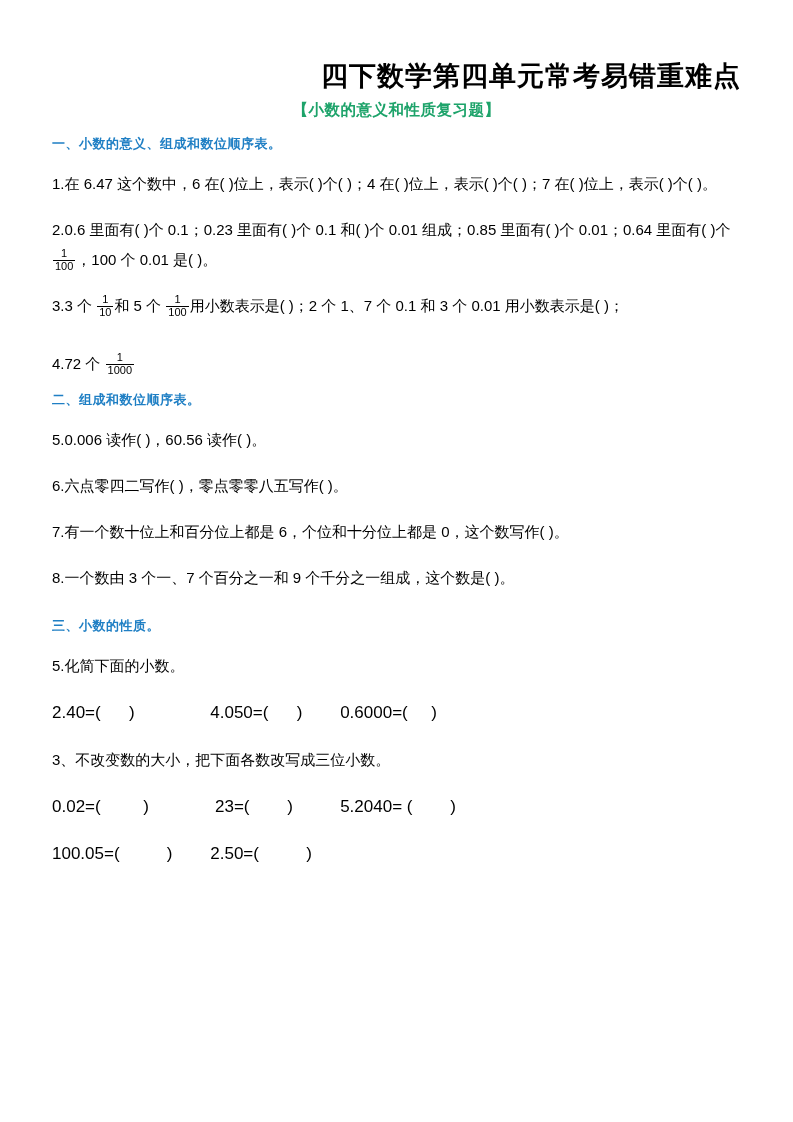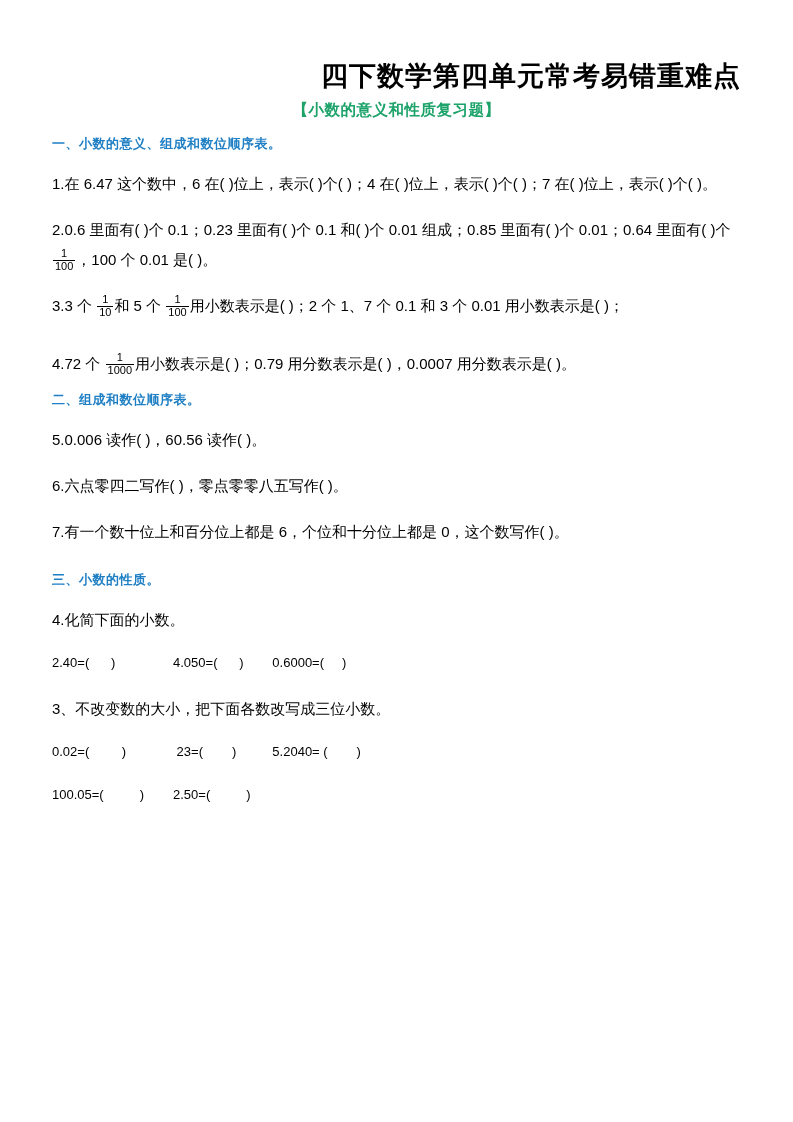--- a/index.html
+++ b/index.html
@@ -63,21 +63,21 @@
   .frac .num {
     display: block;
     border-bottom: 1.2px solid #000;
     padding: 0 2px;
   }
   .frac .den {
     display: block;
     padding: 0 2px;
   }
   .row-cols {
-    font-size: 13px;
+    font-size: 17px;
     line-height: 30px;
     white-space: pre;
   }
 </style>
 </head>
 <body>
 
 <div class="page">
 
   <h1 class="doc-title">四下数学第四单元常考易错重难点</h1>
@@ -86,31 +86,32 @@
   <div class="section-head">一、小数的意义、组成和数位顺序表。</div>
 
   <p class="para">1.在 6.47 这个数中，6 在(        )位上，表示(   )个(      )；4 在(          )位上，表示(   )个(       )；7 在(          )位上，表示(   )个(       )。</p>
 
   <p class="para"><span>2.0.6 里面有(    )个 0.1；0.23 里面有(    )个 0.1 和(    )个 0.01 组成；0.85 里面有(     )个 0.01；0.64 里面有(     )个 </span><span class="frac"><span class="num">1</span><span class="den">100</span></span><span>，100 个 0.01 是(    )。</span></p>
 
   <p class="para"><span>3.3 个 </span><span class="frac"><span class="num">1</span><span class="den">10</span></span><span>和 5 个 </span><span class="frac"><span class="num">1</span><span class="den">100</span></span><span>用小数表示是(        )；2 个 1、7 个 0.1 和 3 个 0.01 用小数表示是(        )；</span></p>
 
   <div class="gap"></div>
 
-  <p class="para"><span>4.72 个 </span><span class="frac"><span class="num">1</span><span class="den">1000</span></span><span>用小数表示是(         )；0.79 用分数表示是(          )，0.0007 用分数表示是(            )。</span></p>
+  <p class="para"><span>4.72 个 </span><span class="frac"><span class="num">1</span><span class="den">1000</span></span></p>
 
   <div class="section-head">二、组成和数位顺序表。</div>
 
   <p class="para">5.0.006 读作(                )，60.56 读作(                )。</p>
   <p class="para">6.六点零四二写作(          )，零点零零八五写作(            )。</p>
   <p class="para">7.有一个数十位上和百分位上都是 6，个位和十分位上都是 0，这个数写作(         )。</p>
+  <p class="para">8.一个数由 3 个一、7 个百分之一和 9 个千分之一组成，这个数是(         )。</p>
 
   <div class="gap"></div>
 
   <div class="section-head">三、小数的性质。</div>
 
-  <p class="para">4.化简下面的小数。</p>
+  <p class="para">5.化简下面的小数。</p>
   <p class="row-cols">2.40=(      )                4.050=(      )        0.6000=(     )</p>
   <p class="para">3、不改变数的大小，把下面各数改写成三位小数。</p>
   <p class="row-cols">0.02=(         )              23=(        )          5.2040= (        )</p>
   <p class="row-cols">100.05=(          )        2.50=(          )</p>
 
 </div>
 
 </body></html>

